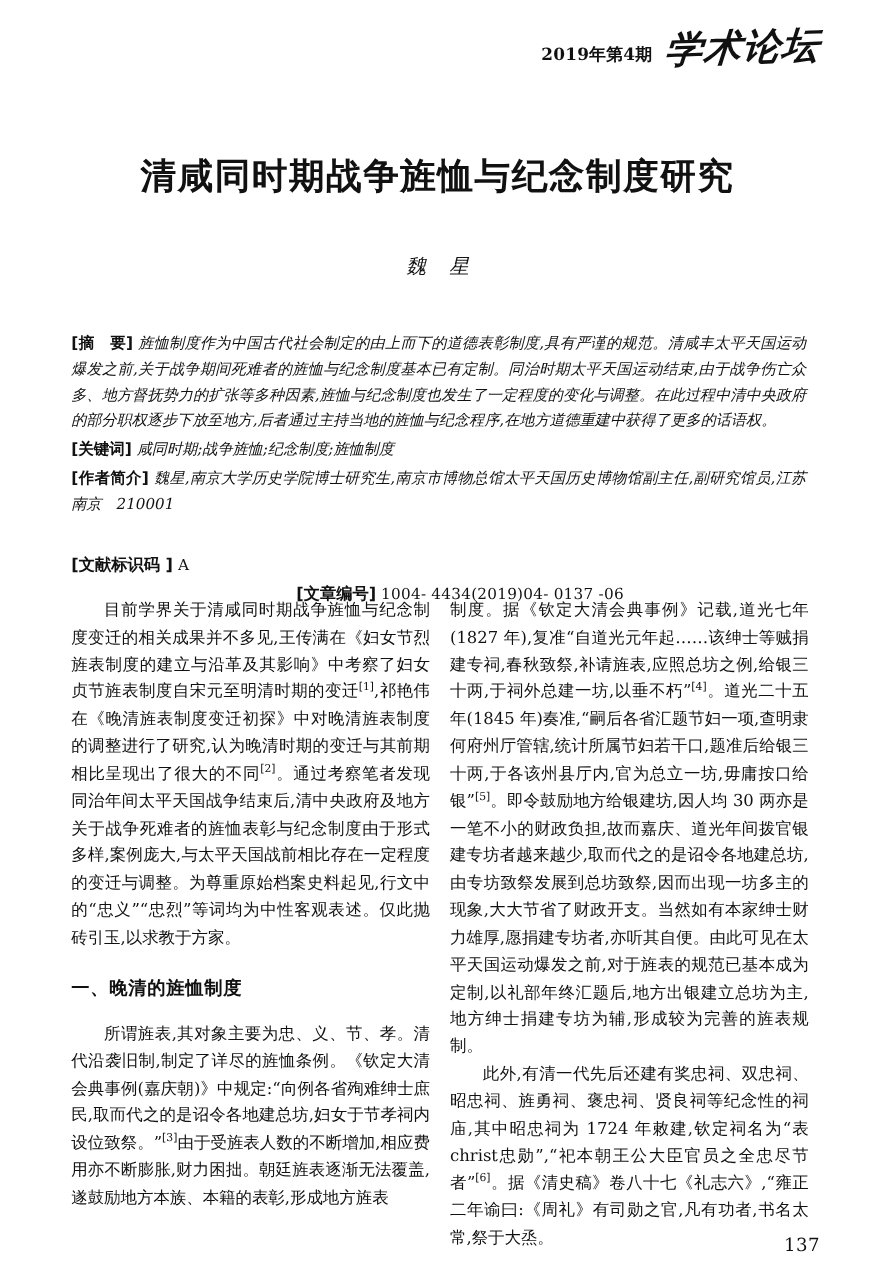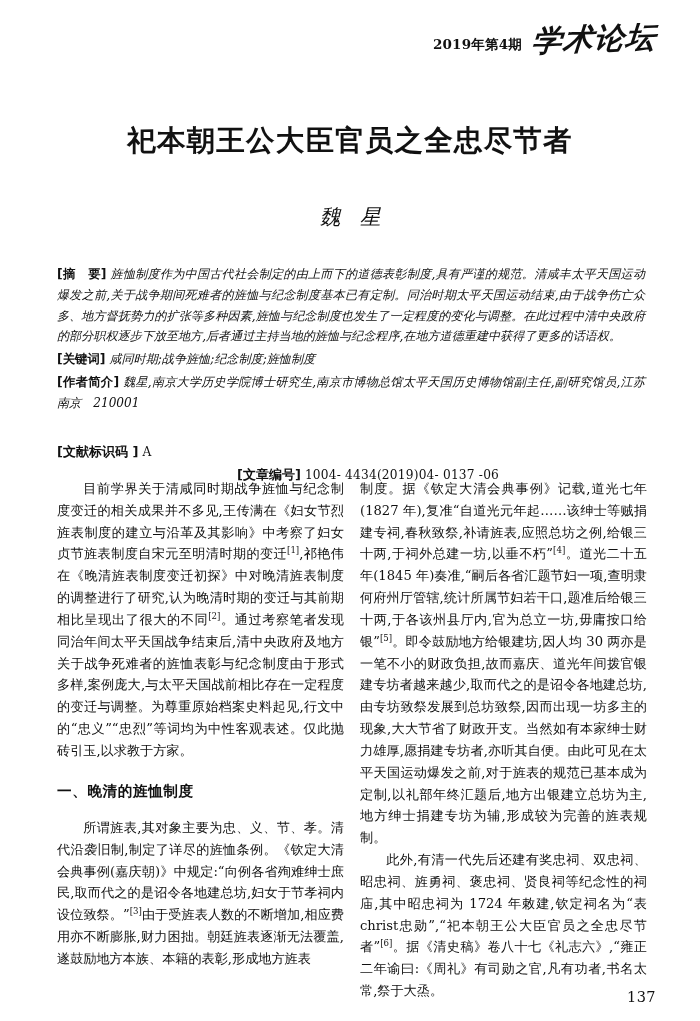--- a/index.html
+++ b/index.html
@@ -65,22 +65,22 @@
     font-size: 28.5px;
     letter-spacing: 1.2px;
     line-height: 1.2;
   }
   .author {
     position: absolute;
     left: 0;
     top: 203px;
     width: 700px;
     text-align: center;
-    font-family: Liberation Serif, serif;
-    font-size: 21px;
+    font-family: Liberation Sans, sans-serif;
+    font-size: 16px;
     font-style: italic;
     letter-spacing: 7px;
     text-indent: 7px;
   }
 
   
   .meta {
     position: absolute;
     left: 57px;
     top: 263px;
@@ -192,21 +192,21 @@
 </head>
 <body>
 
 <div class="page">
 
   <div class="runhead">
     <span class="runhead-issue">2019年第4期</span>
     <span class="runhead-journal">学术论坛</span>
   </div>
 
-  <div class="title">祀本朝王公大臣官员之全忠尽节者</div>
+  <div class="title">清咸同时期战争旌恤与纪念制度研究</div>
   <div class="author">魏 星</div>
 
   <div class="meta">
     <p class="meta-abstract"><span class="lbl">[摘　要]</span> <span class="body-txt">旌恤制度作为中国古代社会制定的由上而下的道德表彰制度,具有严谨的规范。清咸丰太平天国运动爆发之前,关于战争期间死难者的旌恤与纪念制度基本已有定制。同治时期太平天国运动结束,由于战争伤亡众多、地方督抚势力的扩张等多种因素,旌恤与纪念制度也发生了一定程度的变化与调整。在此过程中清中央政府的部分职权逐步下放至地方,后者通过主持当地的旌恤与纪念程序,在地方道德重建中获得了更多的话语权。</span></p>
     <p class="meta-kw"><span class="lbl">[关键词]</span> <span class="body-txt">咸同时期;战争旌恤;纪念制度;旌恤制度</span></p>
     <p class="meta-bio"><span class="lbl">[作者简介]</span> <span class="body-txt">魏星,南京大学历史学院博士研究生,南京市博物总馆太平天国历史博物馆副主任,副研究馆员,江苏　南京　210001</span></p>
   </div>
 
   <div class="clsrow">
     <div class="cell cls-2">

